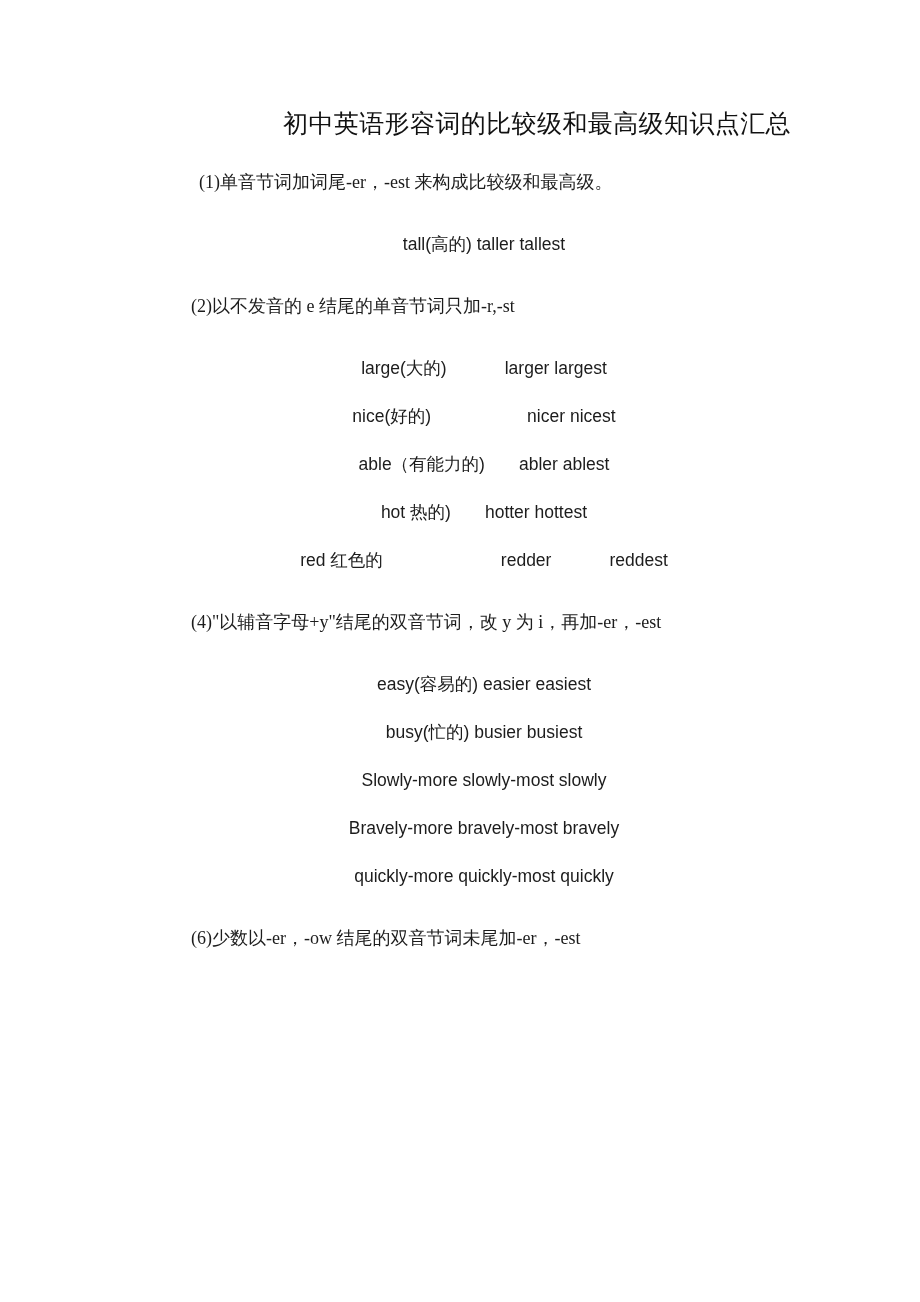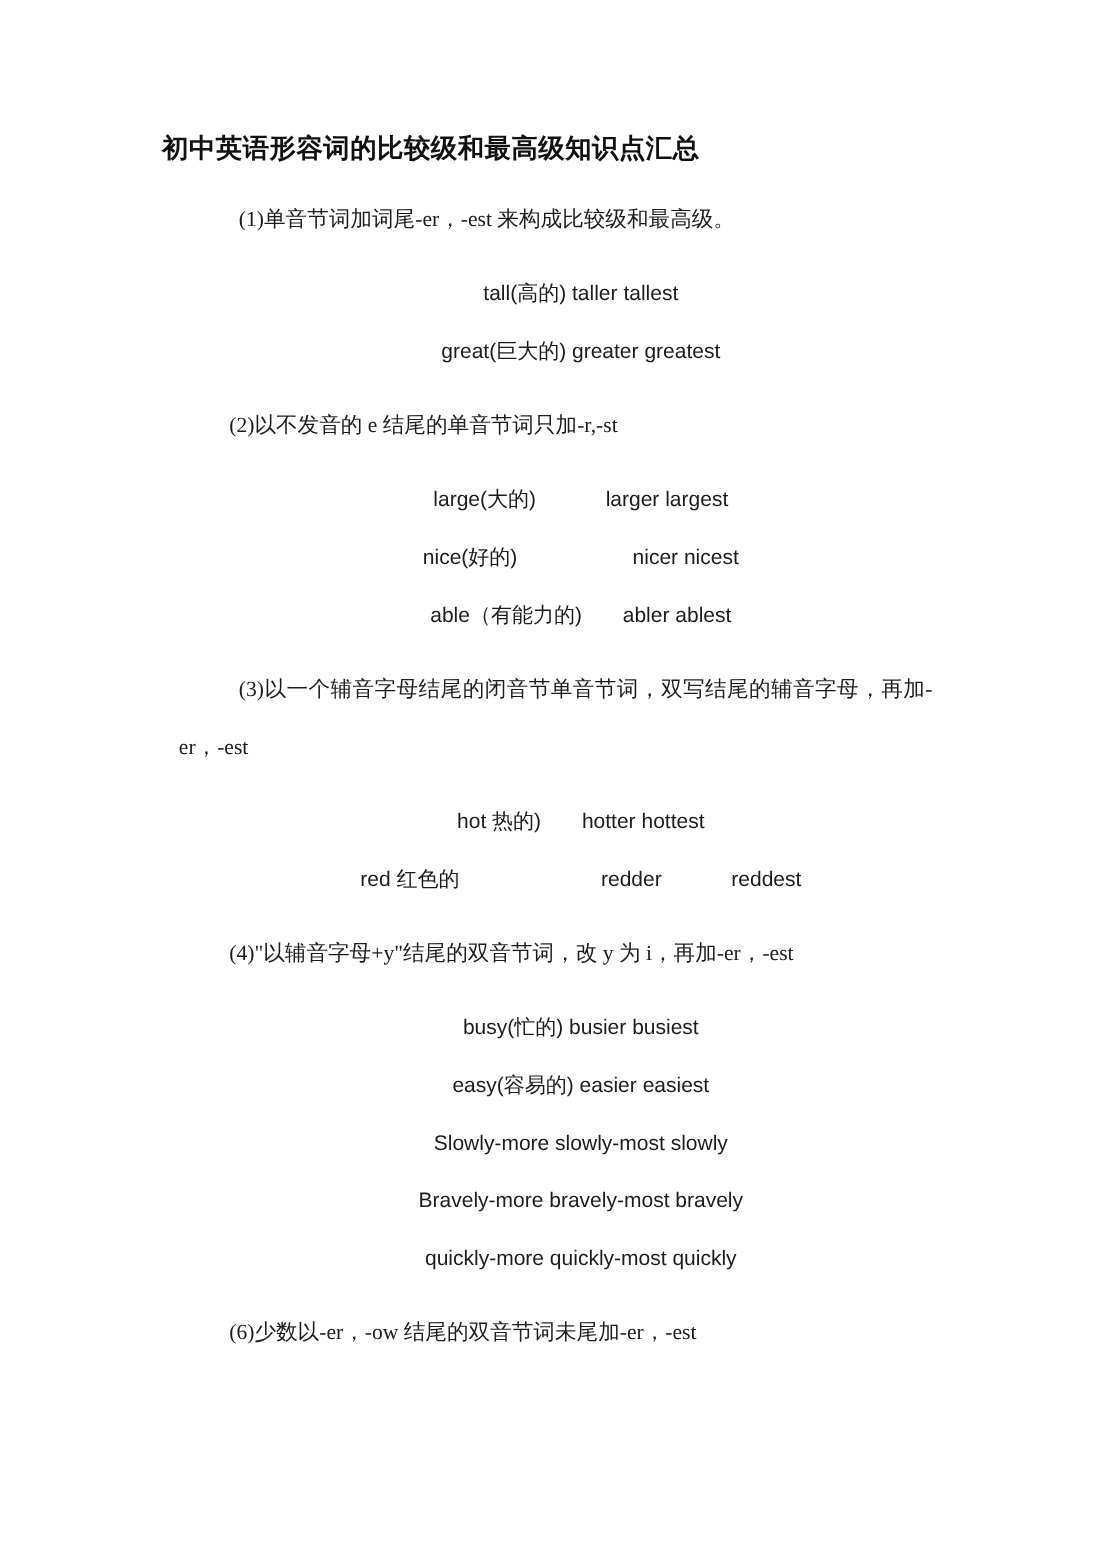--- a/index.html
+++ b/index.html
@@ -23,25 +23,25 @@
   
   .doc-body {
     position: absolute;
     left: 135px;
     top: 104px;
     width: 656px;
   }
 
   .doc-title {
     font-family: "Liberation Serif", "DejaVu Serif", serif;
-    font-size: 22px;
+    font-size: 25px;
     line-height: 40px;
-    font-weight: 700;
+    font-weight: 400;
     color: #111111;
-    text-align: left;
+    text-align: right;
     letter-spacing: 0.4px;
     white-space: nowrap;
     margin: 0 0 8px 0;
   }
 
   
   .line {
     font-size: 17.5px;
     line-height: 48px;
     color: #1c1c1c;
@@ -90,42 +90,40 @@
 
 <div class="page">
   <div class="doc-body">
 
     <h1 class="doc-title">初中英语形容词的比较级和最高级知识点汇总</h1>
 
     <p class="rule indent-2">(1)单音节词加词尾-er，-est 来构成比较级和最高级。</p>
 
     <p class="line example"><span class="cjk">tall(高的)</span> <span>taller</span> <span>tallest</span></p>
 
-    <p class="line example"><span class="cjk">great(巨大的)</span> <span>greater</span> <span>greatest</span></p>
 
     <p class="rule indent-1">(2)以不发音的 e 结尾的单音节词只加-r,-st</p>
 
     <p class="line example"><span class="cjk">large(大的)</span><span class="gap-md"></span><span>larger</span> <span>largest</span></p>
 
     <p class="line example"><span class="cjk">nice(好的)</span><span class="gap-lg"></span><span>nicer</span> <span>nicest</span></p>
 
     <p class="line example"><span class="cjk">able（有能力的)</span><span class="gap-sm"></span><span>abler</span> <span>ablest</span></p>
 
-    <p class="rule indent-2">(3)以一个辅音字母结尾的闭音节单音节词，双写结尾的辅音字母，再加-er，-est</p>
 
 
     <p class="line example"><span class="cjk">hot 热的)</span><span class="gap-sm"></span><span>hotter</span> <span>hottest</span></p>
 
     <p class="line example"><span class="cjk">red 红色的</span><span class="gap-xl"></span><span>redder</span><span class="gap-md"></span><span>reddest</span></p>
 
     <p class="rule indent-1">(4)"以辅音字母+y"结尾的双音节词，改 y 为 i，再加-er，-est</p>
 
+    <p class="line example"><span class="cjk">easy(容易的)</span> <span>easier</span> <span>easiest</span></p>
+
     <p class="line example"><span class="cjk">busy(忙的)</span> <span>busier</span> <span>busiest</span></p>
-
-    <p class="line example"><span class="cjk">easy(容易的)</span> <span>easier</span> <span>easiest</span></p>
 
 
     <p class="line example">Slowly-more slowly-most slowly</p>
 
     <p class="line example">Bravely-more bravely-most bravely</p>
 
     <p class="line example">quickly-more quickly-most quickly</p>
 
     <p class="rule indent-1">(6)少数以-er，-ow 结尾的双音节词未尾加-er，-est</p>
 

